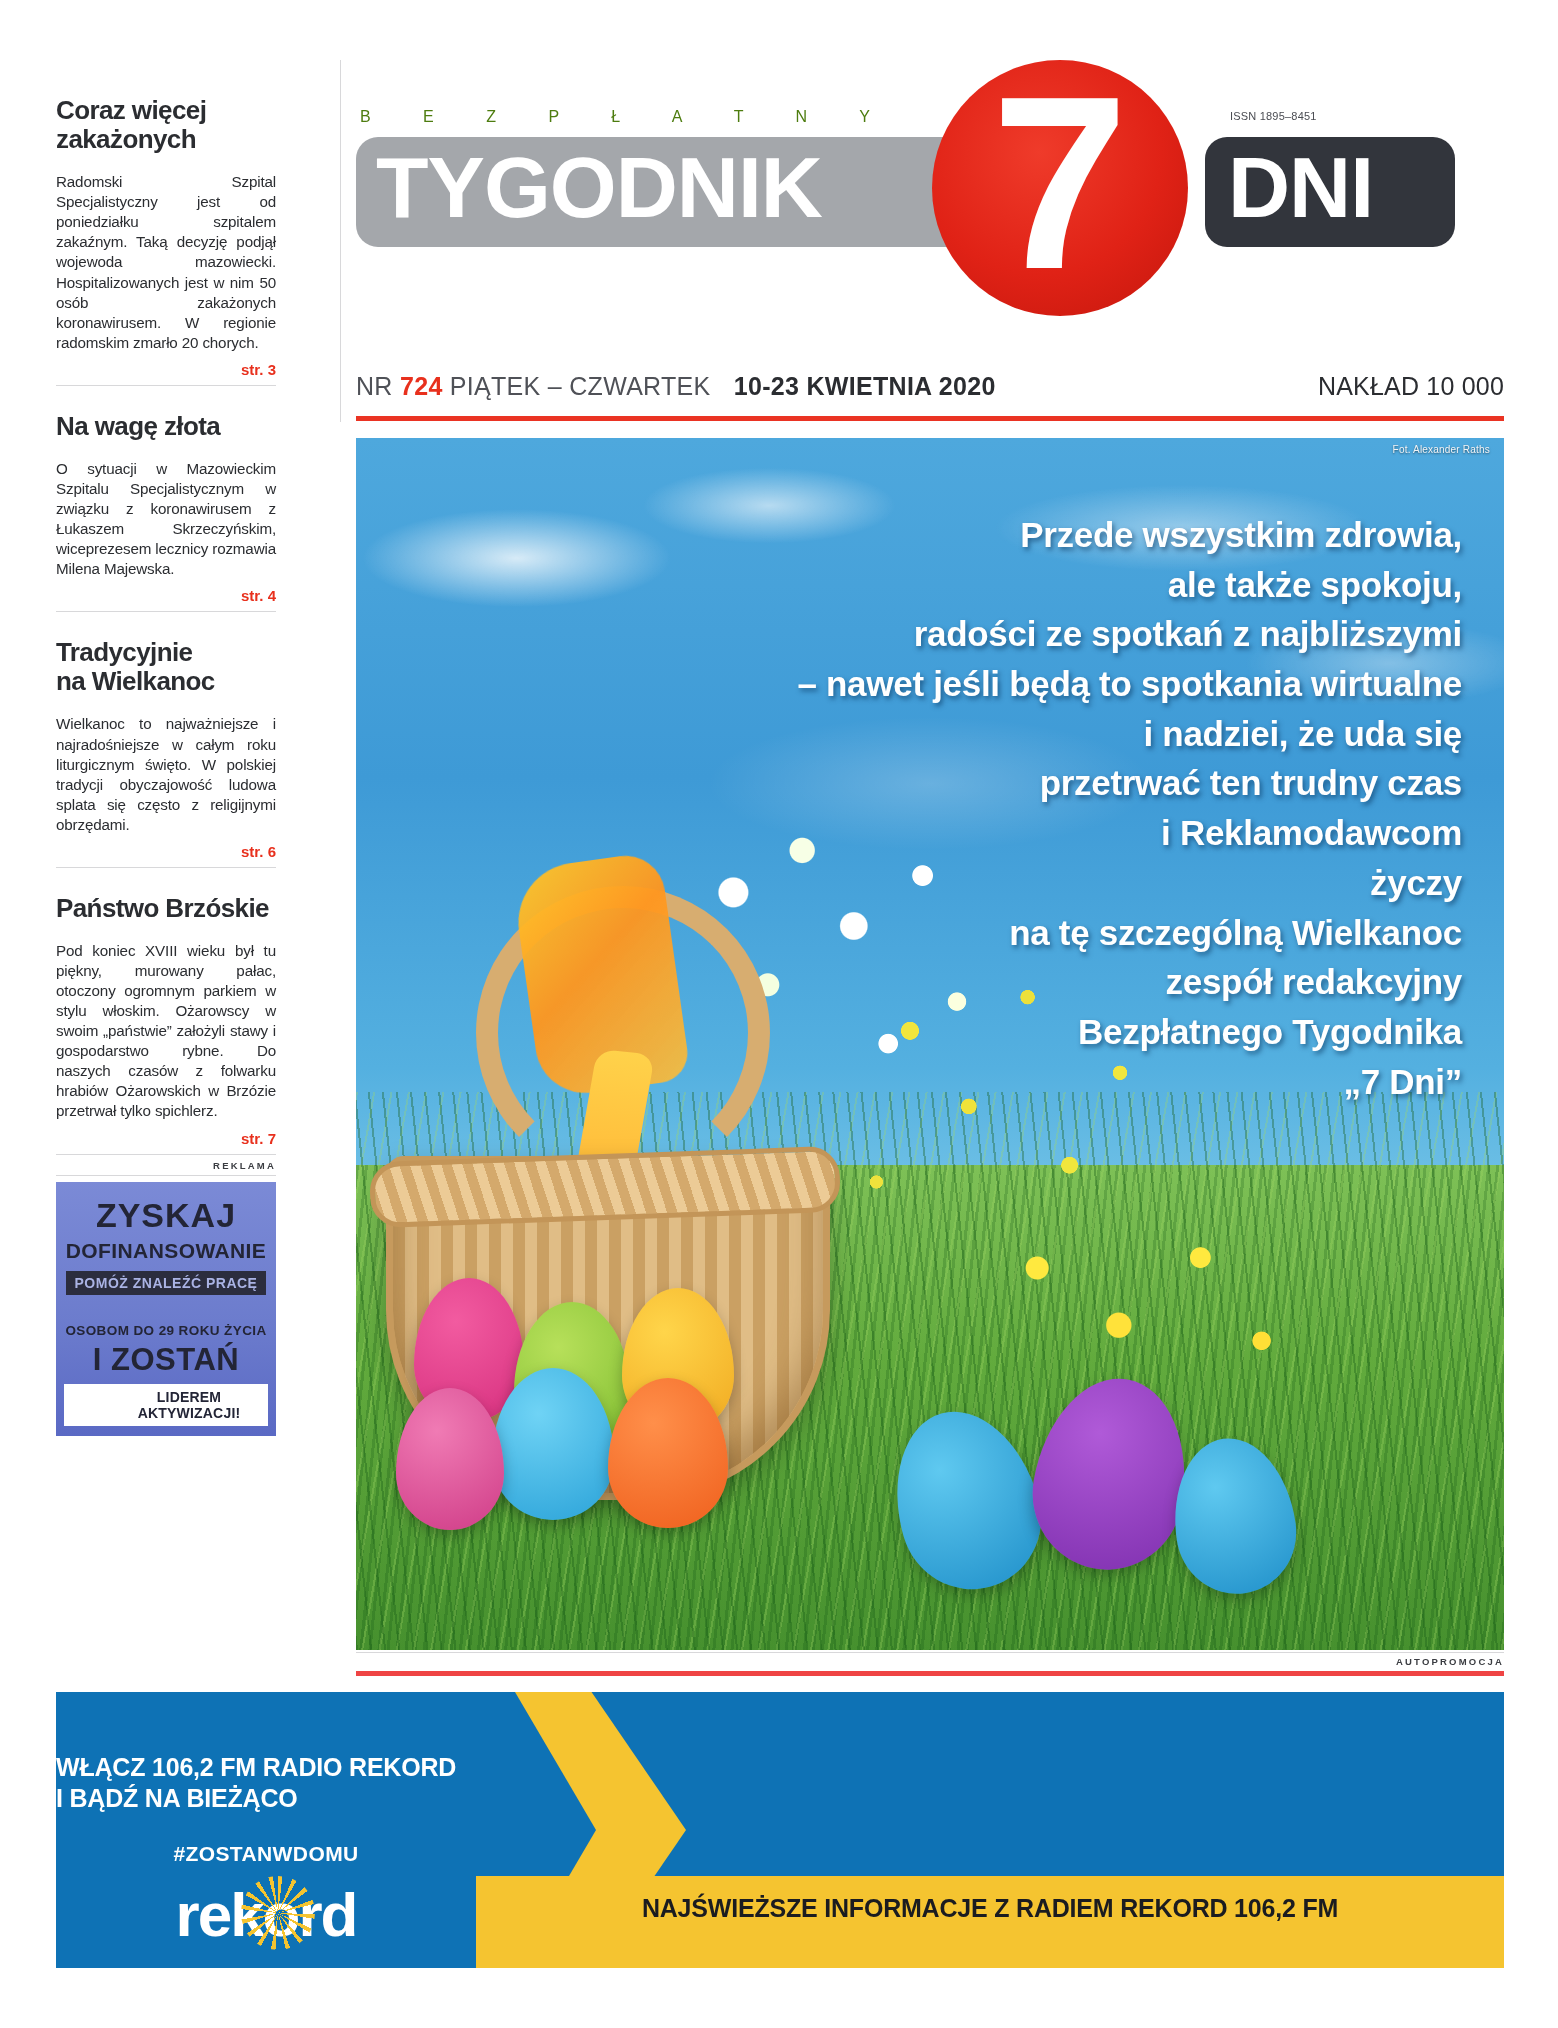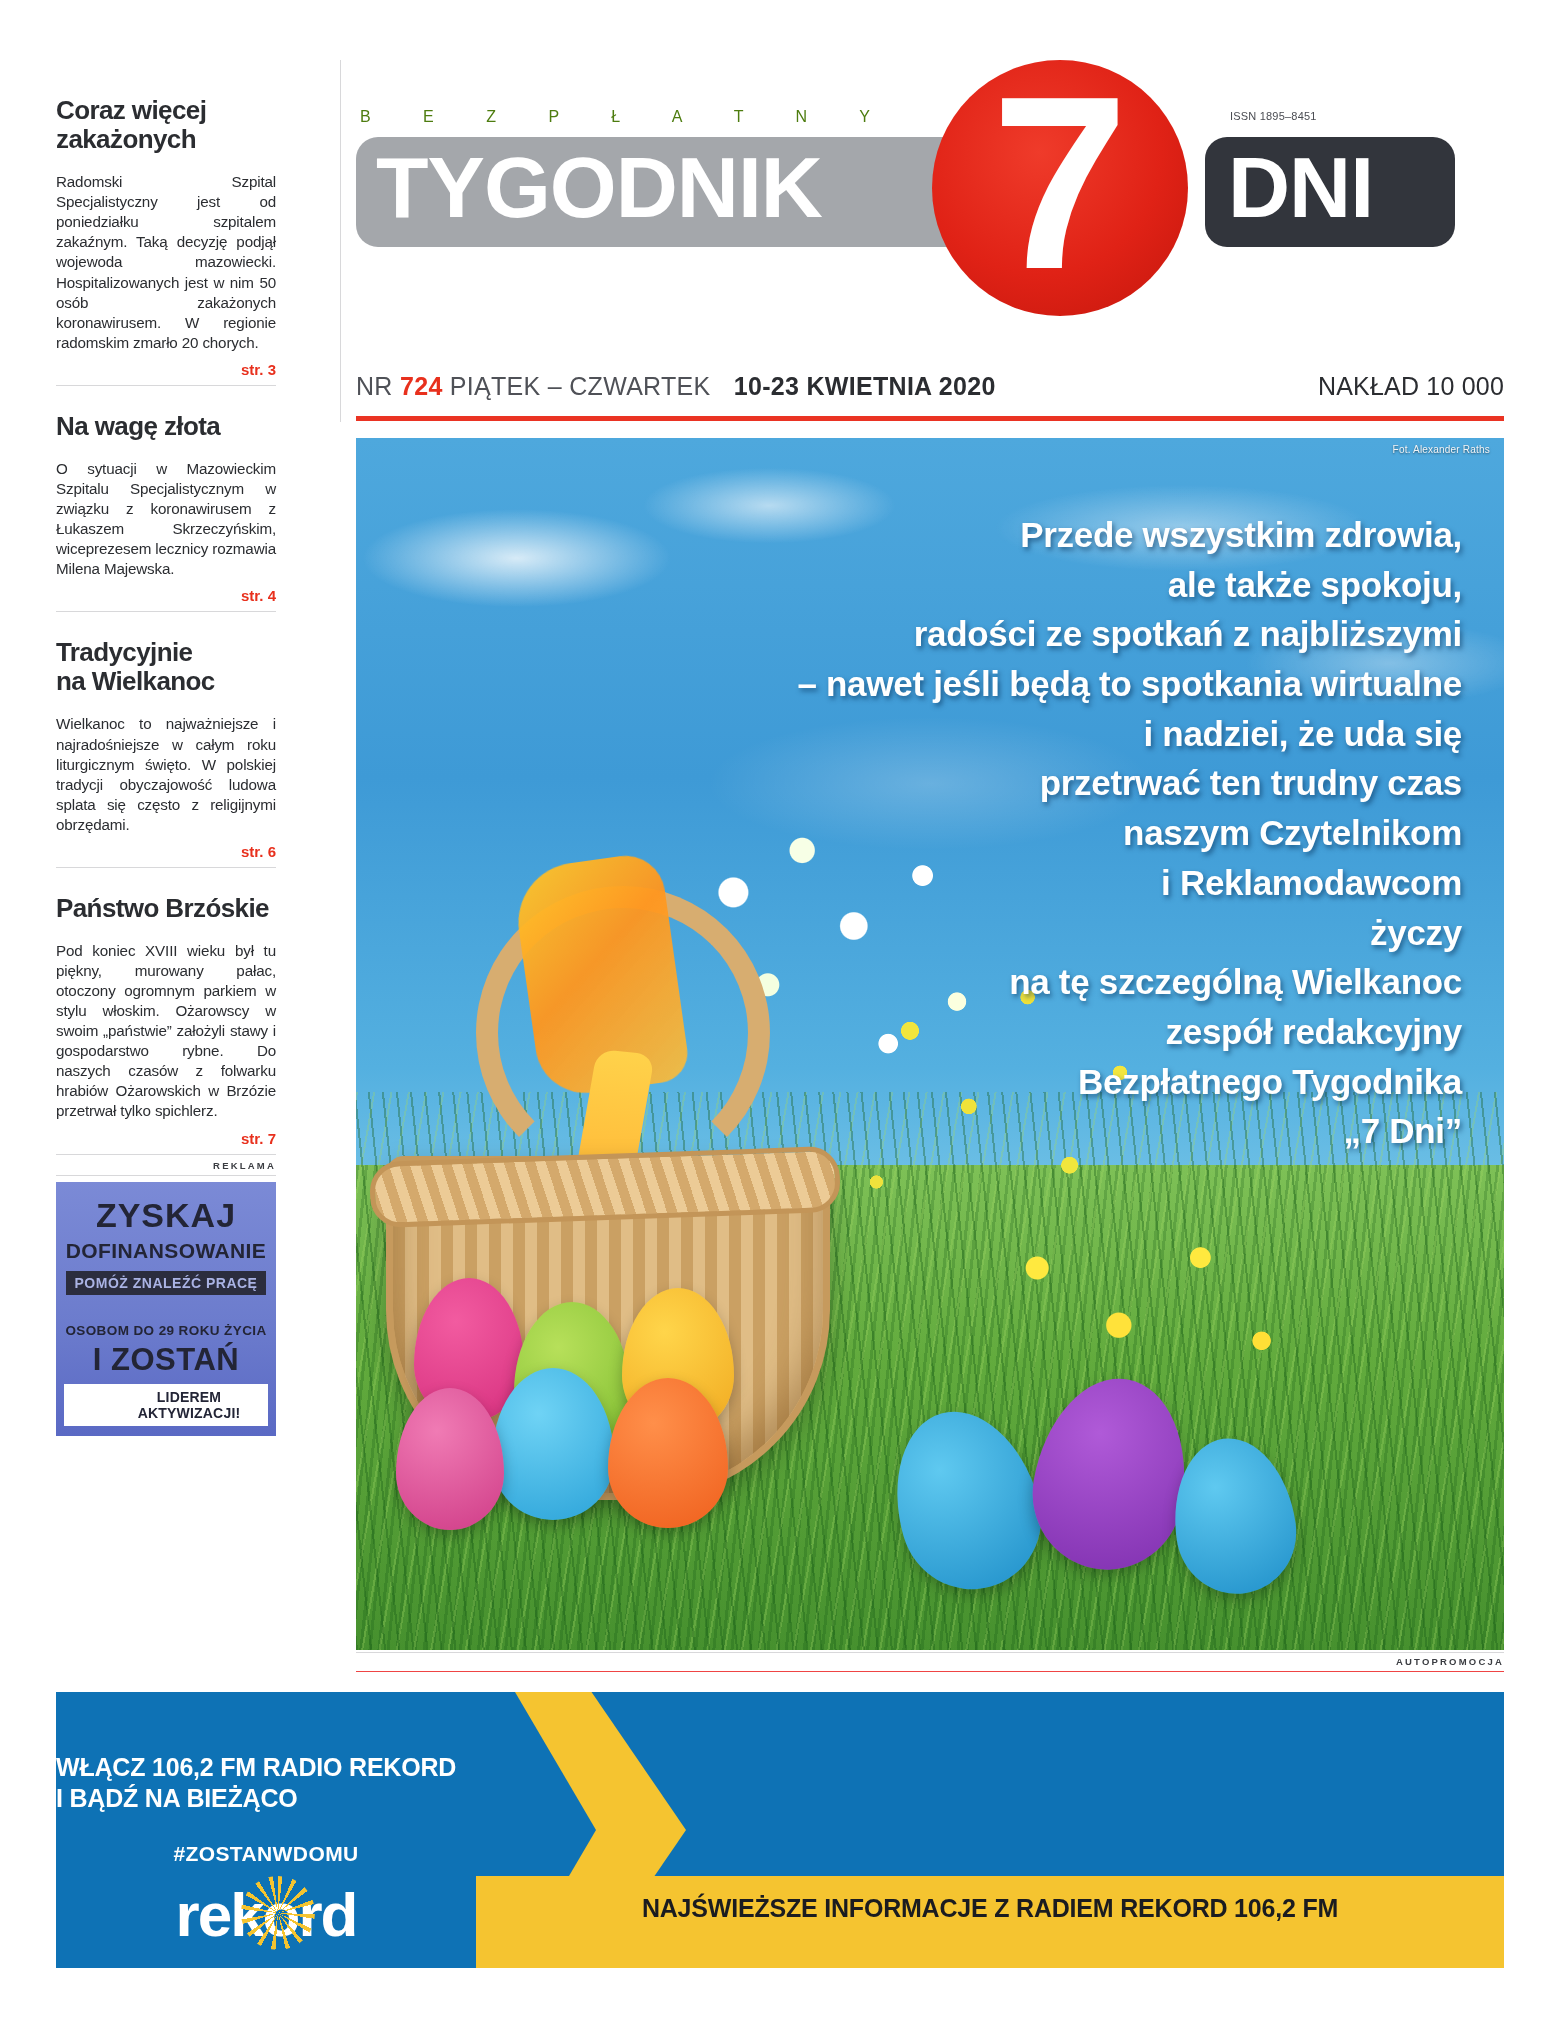--- a/index.html
+++ b/index.html
@@ -254,21 +254,21 @@
   .hero-text span{display:block;}
   .fot-credit{
     position:absolute;right:14px;top:6px;
     font-size:10px;color:#f2f4f7;letter-spacing:0.2px;
     text-shadow:0 1px 2px rgba(0,0,0,.5);
   }
   .autopromo{
     position:absolute;left:356px;top:1656px;width:1148px;
     text-align:right;
     font-size:9.5px;font-weight:bold;letter-spacing:2.2px;color:#3b3d42;
-    padding-bottom:4px;border-bottom:1px solid #ef4444;
+    padding-bottom:4px;border-bottom:5px solid #ef4444;
   }
   .autopromo-top{
     position:absolute;left:356px;top:1652px;width:1148px;height:1px;background:#d8d8da;
   }
 
   
   .banner{
     position:absolute;left:56px;top:1692px;width:1448px;height:276px;
     overflow:hidden;background:#0e72b5;
   }
@@ -443,21 +443,20 @@
 
     <div class="fot-credit">Fot. Alexander Raths</div>
 
     <div class="hero-text">
       <span>Przede wszystkim zdrowia,</span>
       <span>ale także spokoju,</span>
       <span>radości ze spotkań z najbliższymi</span>
       <span>– nawet jeśli będą to spotkania wirtualne</span>
       <span>i nadziei, że uda się</span>
       <span>przetrwać ten trudny czas</span>
-      <span>naszym Czytelnikom</span>
       <span>i Reklamodawcom</span>
       <span>życzy</span>
       <span>na tę szczególną Wielkanoc</span>
       <span>zespół redakcyjny</span>
       <span>Bezpłatnego Tygodnika</span>
       <span>„7 Dni”</span>
     </div>
   </div>
 
   <div class="autopromo-top"></div>

